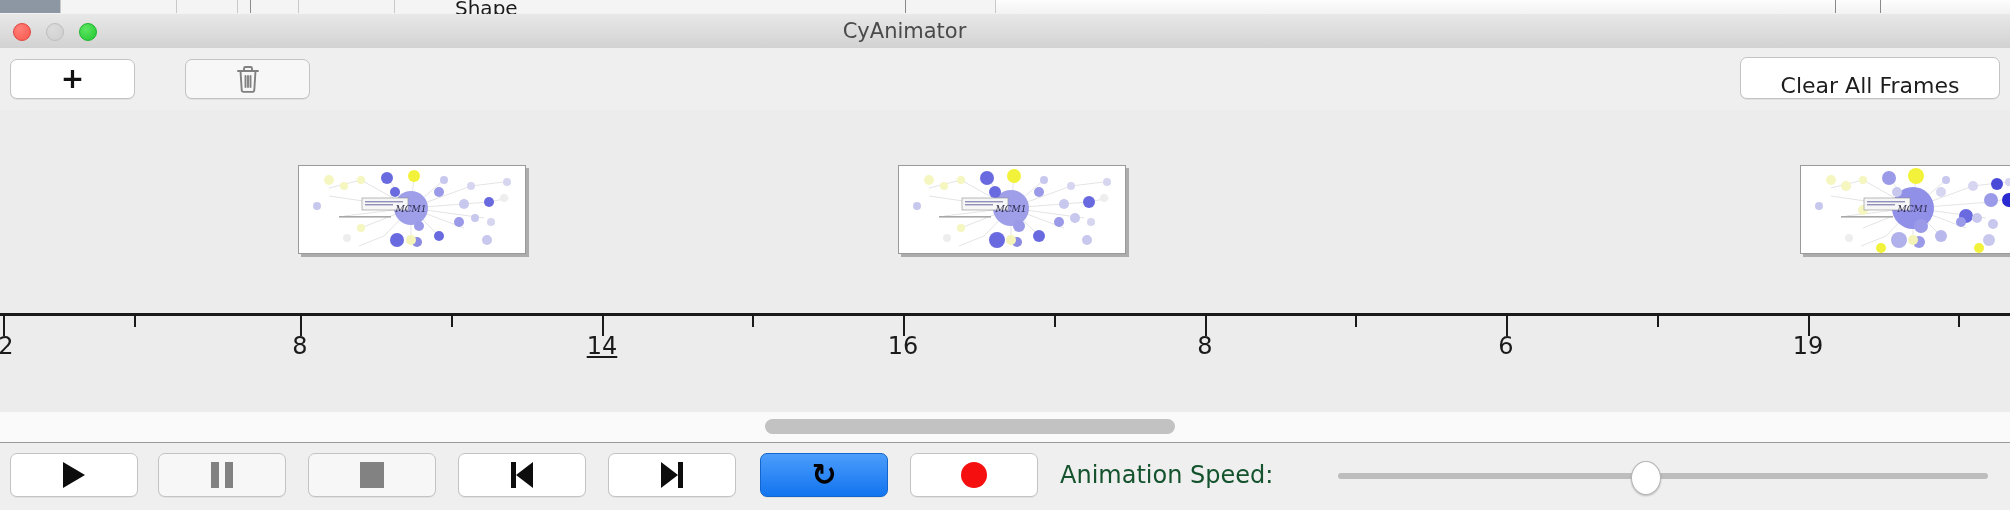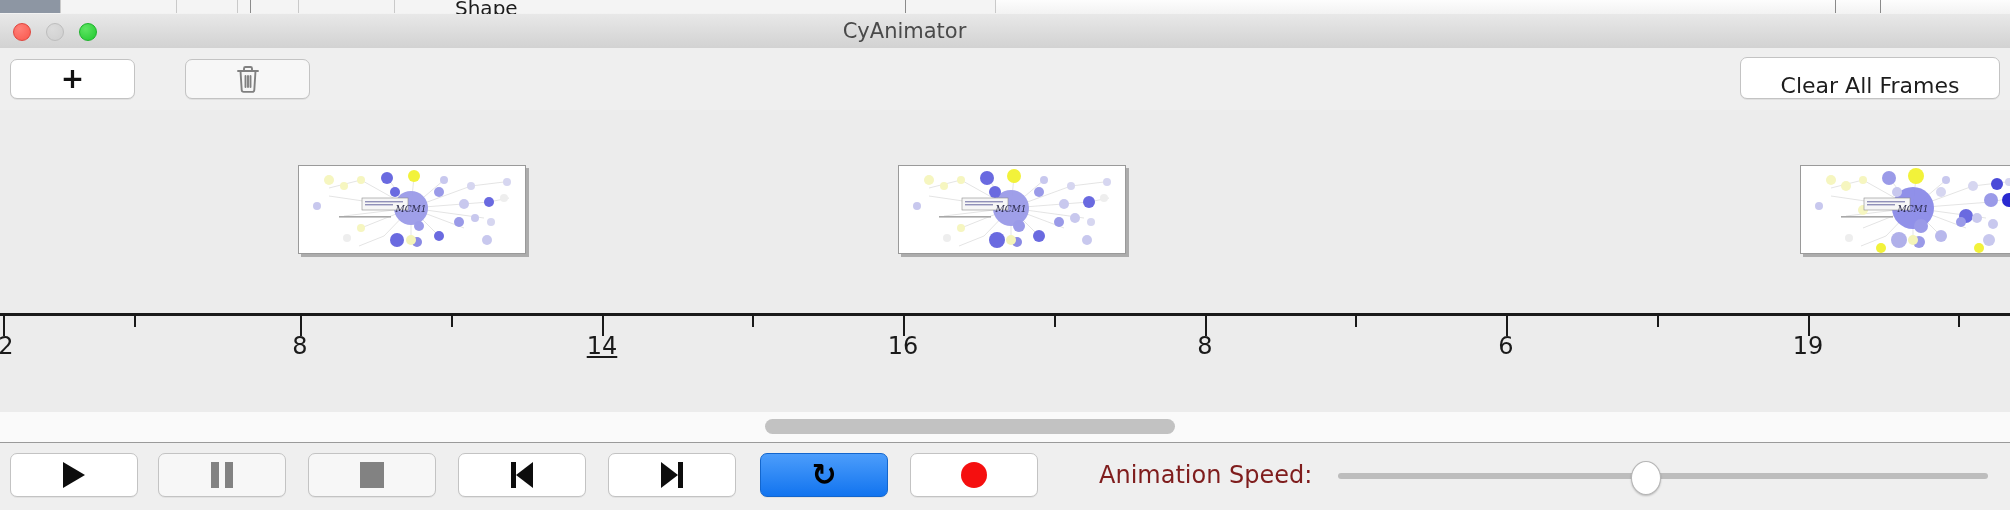--- a/index.html
+++ b/index.html
@@ -87,21 +87,21 @@
   .skip{display:flex;align-items:center;}
   .skip .bar{width:5px;height:26px;background:#0d0d0d;}
   .skip .tri-l{width:0;height:0;border-right:17px solid #0d0d0d;
     border-top:13px solid transparent;border-bottom:13px solid transparent;}
   .skip .tri-r{width:0;height:0;border-left:17px solid #0d0d0d;
     border-top:13px solid transparent;border-bottom:13px solid transparent;}
   .rec-dot{width:26px;height:26px;border-radius:50%;background:#f50f0f;}
   .loop-glyph{font-size:30px;color:#000;line-height:1;font-weight:bold;
     font-family:"DejaVu Sans","Liberation Sans",sans-serif;}
   .speed-label{position:absolute;left:1060px;top:10px;height:44px;
-    line-height:44px;font-size:24px;color:#7f1d1d;white-space:nowrap;margin-left:39px;}
+    line-height:44px;font-size:24px;color:#14532d;white-space:nowrap;}
   .slider{position:absolute;left:1338px;top:30px;width:650px;height:6px;
     background:#bdbdbd;border-radius:3px;}
   .slider-thumb{position:absolute;left:1631px;top:18px;width:28px;height:32px;
     border-radius:50%;background:#fff;border:1px solid #b5b5b5;
     box-shadow:0 1px 2px rgba(0,0,0,0.22);}
 </style>
 </head>
 <body>
 
 <div class="app">

